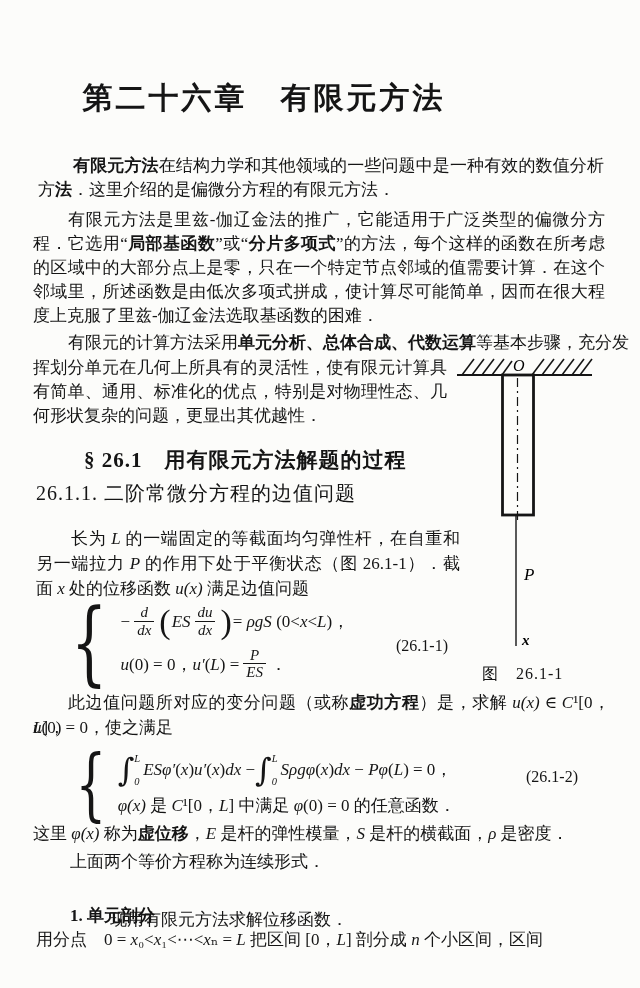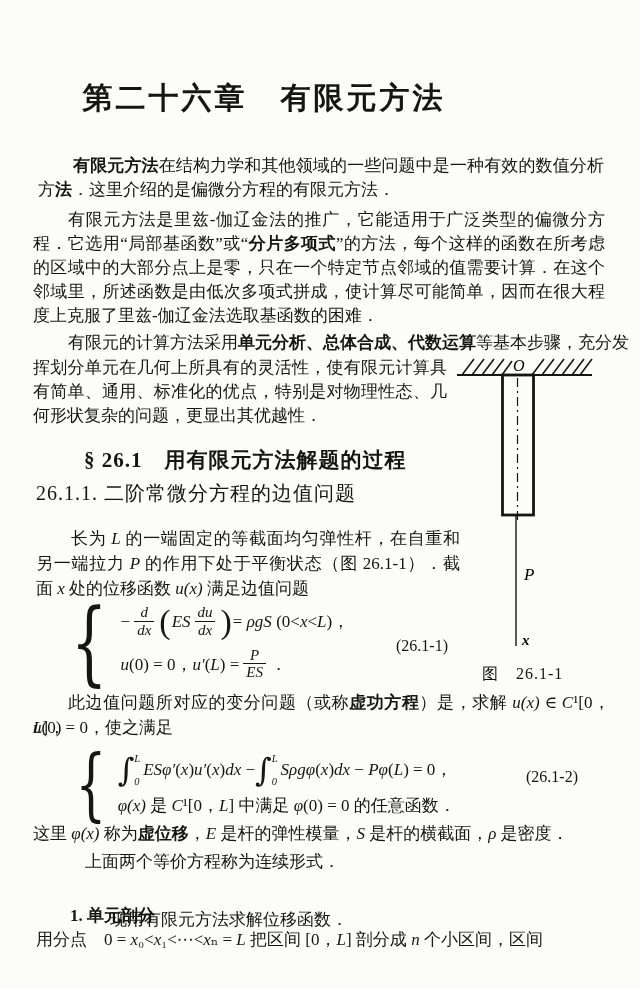--- a/index.html
+++ b/index.html
@@ -37,21 +37,21 @@
 </style>
 </head>
 <body>
 
 <div class="page">
 
   <div class="abs title" style="top:78px;left:0;">第二十六章　有限元方法</div>
 
   <div class="abs body-text indent" style="top:154px;left:38px;width:566px;"><span style="font-weight: bold;">有限元方法</span><span>在结构力学和其他领域的一些问题中是一种有效的数值分析方</span><span style="font-weight: bold;">法</span><span>．这里介绍的是偏微分方程的有限元方法．</span></div>
 
-  <div class="abs body-text indent" style="top:208px;left:33px;width:572px;"><span>有限元方法是里兹-伽辽金法的推广，它能适用于广泛类型的偏微分方程．它选用“</span><span style="font-weight: normal;">局部基函数</span><span>”或“</span><span style="font-weight: bold;">分片多项式</span><span>”的方法，每个这样的函数在所考虑的区域中的大部分点上是零，只在一个特定节点邻域的值需要计算．在这个邻域里，所述函数是由低次多项式拼成，使计算尽可能简单，因而在很大程度上克服了里兹-伽辽金法选取基函数的困难．</span></div>
+  <div class="abs body-text indent" style="top:208px;left:33px;width:572px;"><span>有限元方法是里兹-伽辽金法的推广，它能适用于广泛类型的偏微分方程．它选用“</span><span style="font-weight: bold;">局部基函数</span><span>”或“</span><span style="font-weight: bold;">分片多项式</span><span>”的方法，每个这样的函数在所考虑的区域中的大部分点上是零，只在一个特定节点邻域的值需要计算．在这个邻域里，所述函数是由低次多项式拼成，使计算尽可能简单，因而在很大程度上克服了里兹-伽辽金法选取基函数的困难．</span></div>
 
   <div class="abs body-text indent nowrap" style="top:331px;left:33px;width:590px;"><span>有限元的计算方法采用</span><span style="font-weight: bold; margin-top: 45px;">单元分析、总体合成、代数运算</span><span>等基本步骤，充分发</span></div>
 
   <div class="abs body-text" style="top:356px;left:33px;width:414px;"><span>挥划分单元在几何上所具有的灵活性，使有限元计算具有简单、通用、标准化的优点，特别是对物理性态、几何形状复杂的问题，更显出其优越性．</span></div>
 
   <div class="abs" style="top:354px;left:452px;width:178px;">
     <svg width="175" height="300" viewBox="0 0 175 300">
       <g stroke="#151515" stroke-width="1.6">
         <line x1="10" y1="21" x2="22" y2="5"></line>
           <line x1="20" y1="21" x2="32" y2="5"></line>
@@ -134,21 +134,21 @@
       </div>
       <div class="eq-row cjk">
         <span><span style="font-style: italic;">φ(x)</span><span> 是 </span><span style="font-style: italic;">C</span><span>¹[0，</span><span style="font-style: italic;">L</span><span>] 中满足 </span><span style="font-style: italic;">φ</span><span>(0) = 0 的任意函数．</span></span>
       </div>
     </div>
     <span class="eq-label" style="left:460px;top:22px;">(26.1-2)</span>
   </div>
 
   <div class="abs body-text nowrap" style="top:822px;left:33px;width:590px;"><span>这里 </span><span style="font-style: italic;">φ(x)</span><span> 称为</span><span style="font-weight: bold;">虚位移</span><span>，</span><span style="font-style: italic;">E</span><span> 是杆的弹性模量，</span><span style="font-style: italic;">S</span><span> 是杆的横截面，</span><span style="font-style: italic;">ρ</span><span> 是密度．</span></div>
 
-  <div class="abs body-text" style="top:850px;left:70px;margin-left:15px;">上面两个等价方程称为连续形式．</div>
+  <div class="abs body-text" style="top:850px;left:70px;">上面两个等价方程称为连续形式．</div>
 
   <div class="abs body-text" style="top:908px;left:70px;margin-left:40px;">现用有限元方法求解位移函数．</div>
 
   <div class="abs step-heading" style="top:904px;left:70px;">1. 单元剖分</div>
 
   <div class="abs body-text nowrap" style="top:928px;left:36px;width:590px;"><span>用分点　0 = </span><span style="font-style: italic;">x</span><span>₀</span><span>&lt;</span><span style="font-style: italic;">x</span><span>₁</span><span>&lt;⋯&lt;</span><span style="font-style: italic;">x</span><span>ₙ</span><span> = </span><span style="font-style: italic;">L</span><span> 把区间 [0，</span><span style="font-style: italic;">L</span><span>] 剖分成 </span><span style="font-style: italic;">n</span><span> 个小区间，区间</span></div>
 
   <div class="abs pagenum" style="top:946px;left:510px;">• 959 •</div>
 
 </div>

